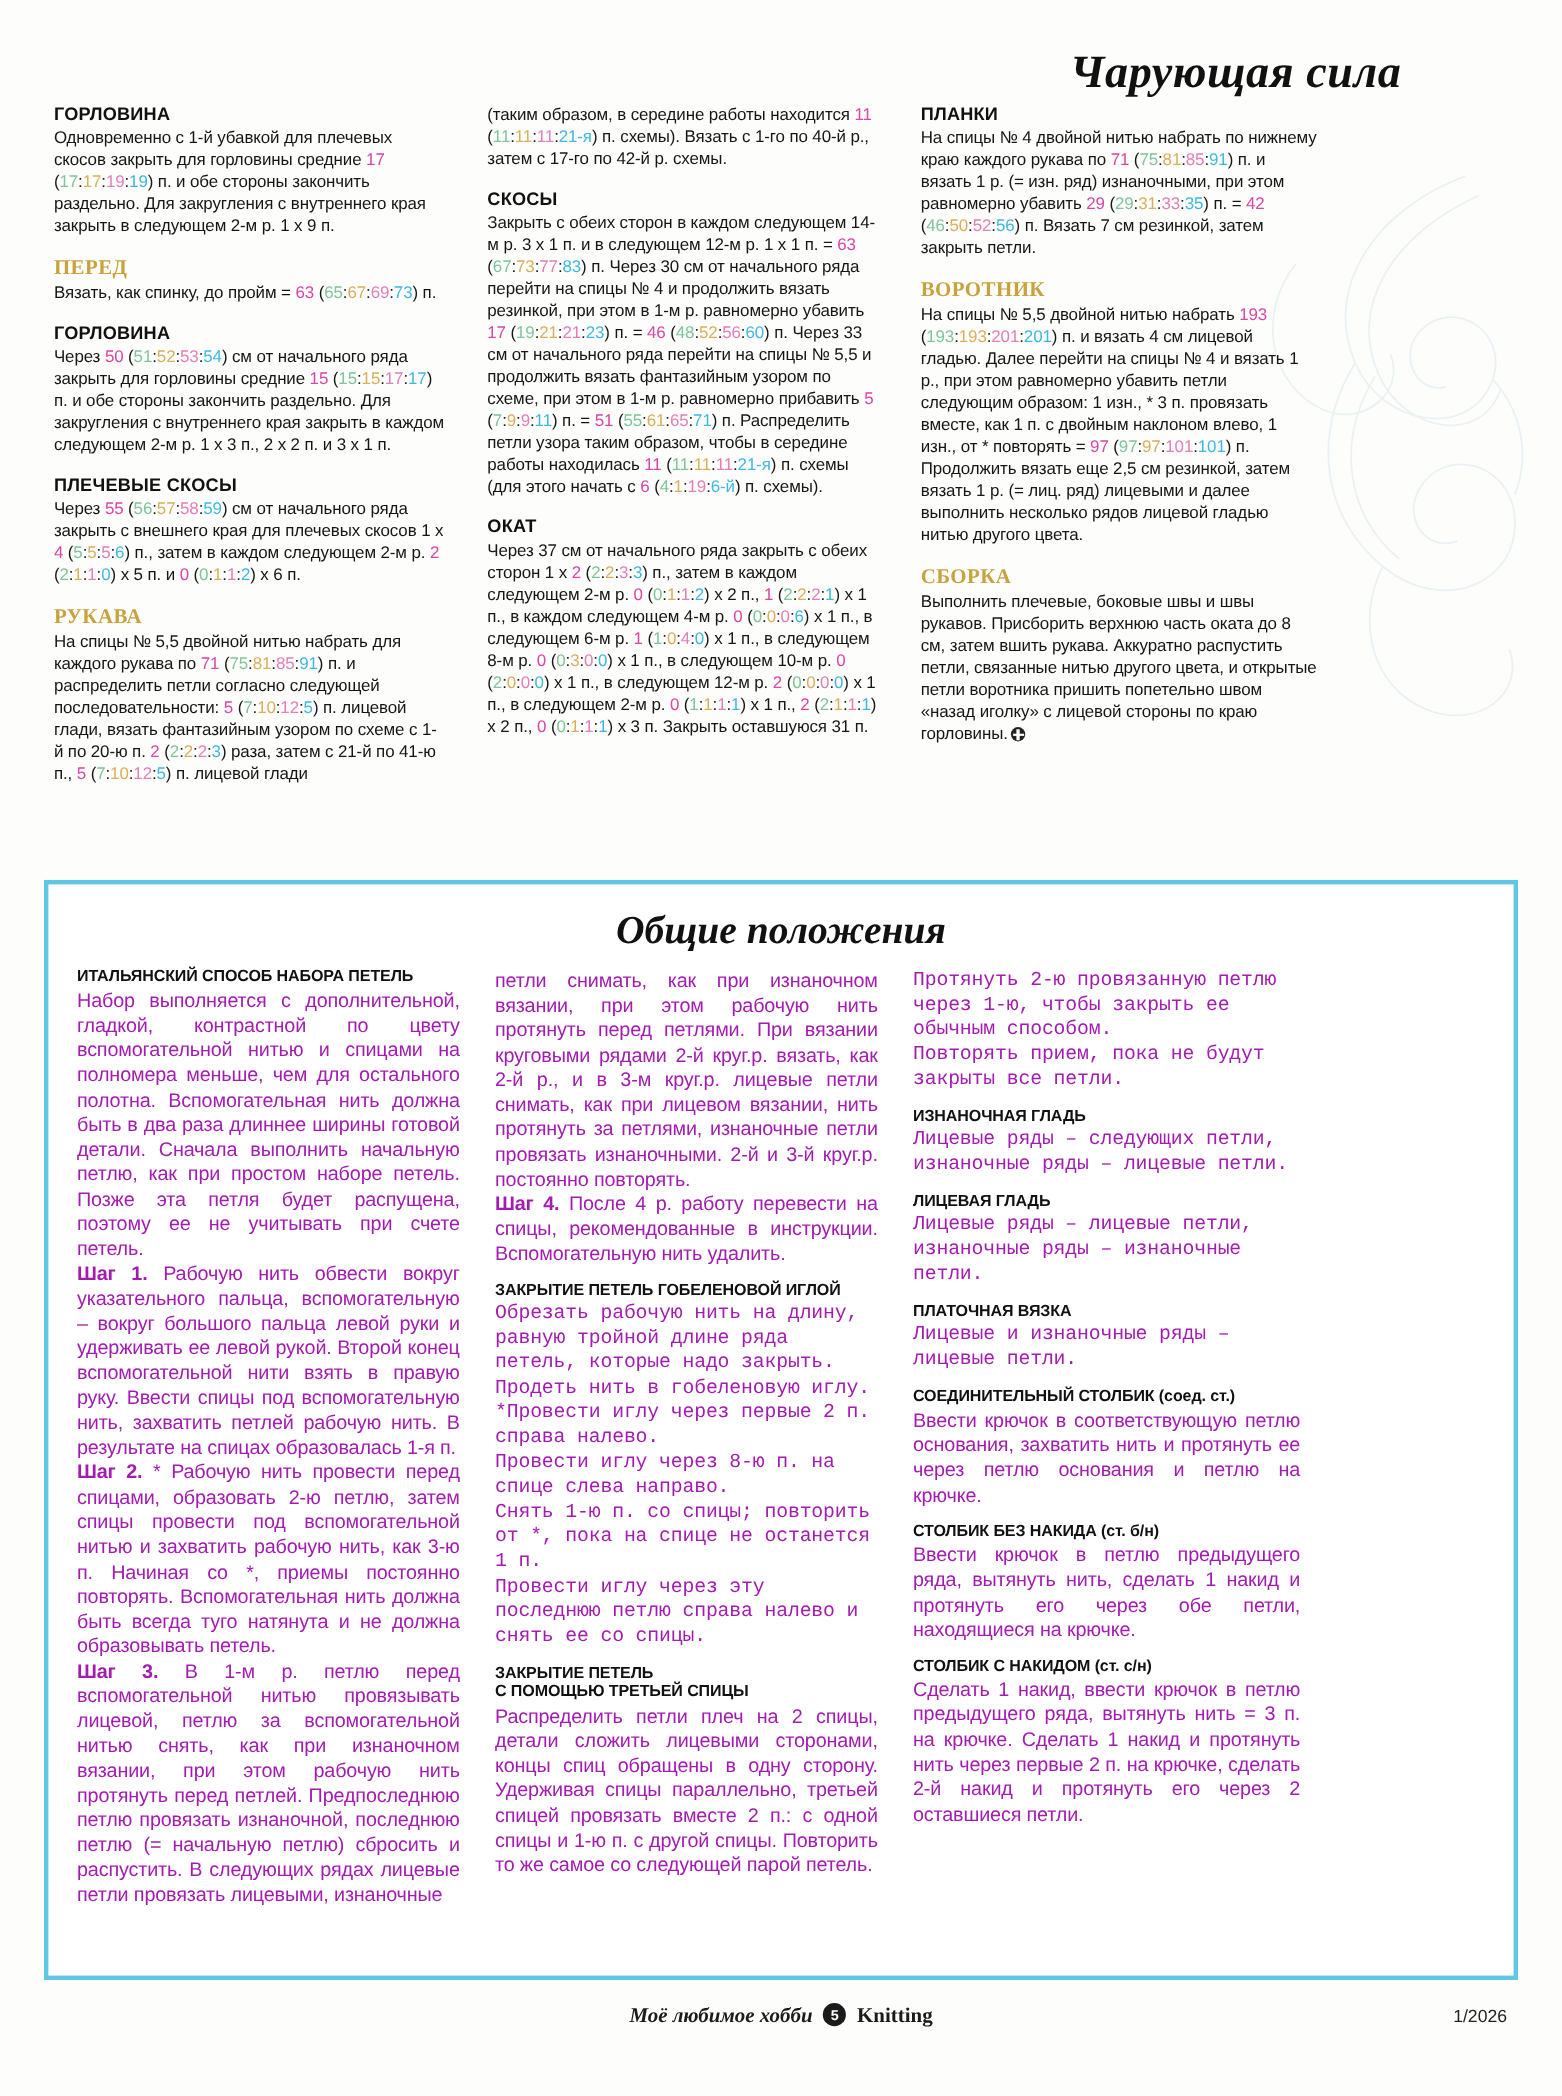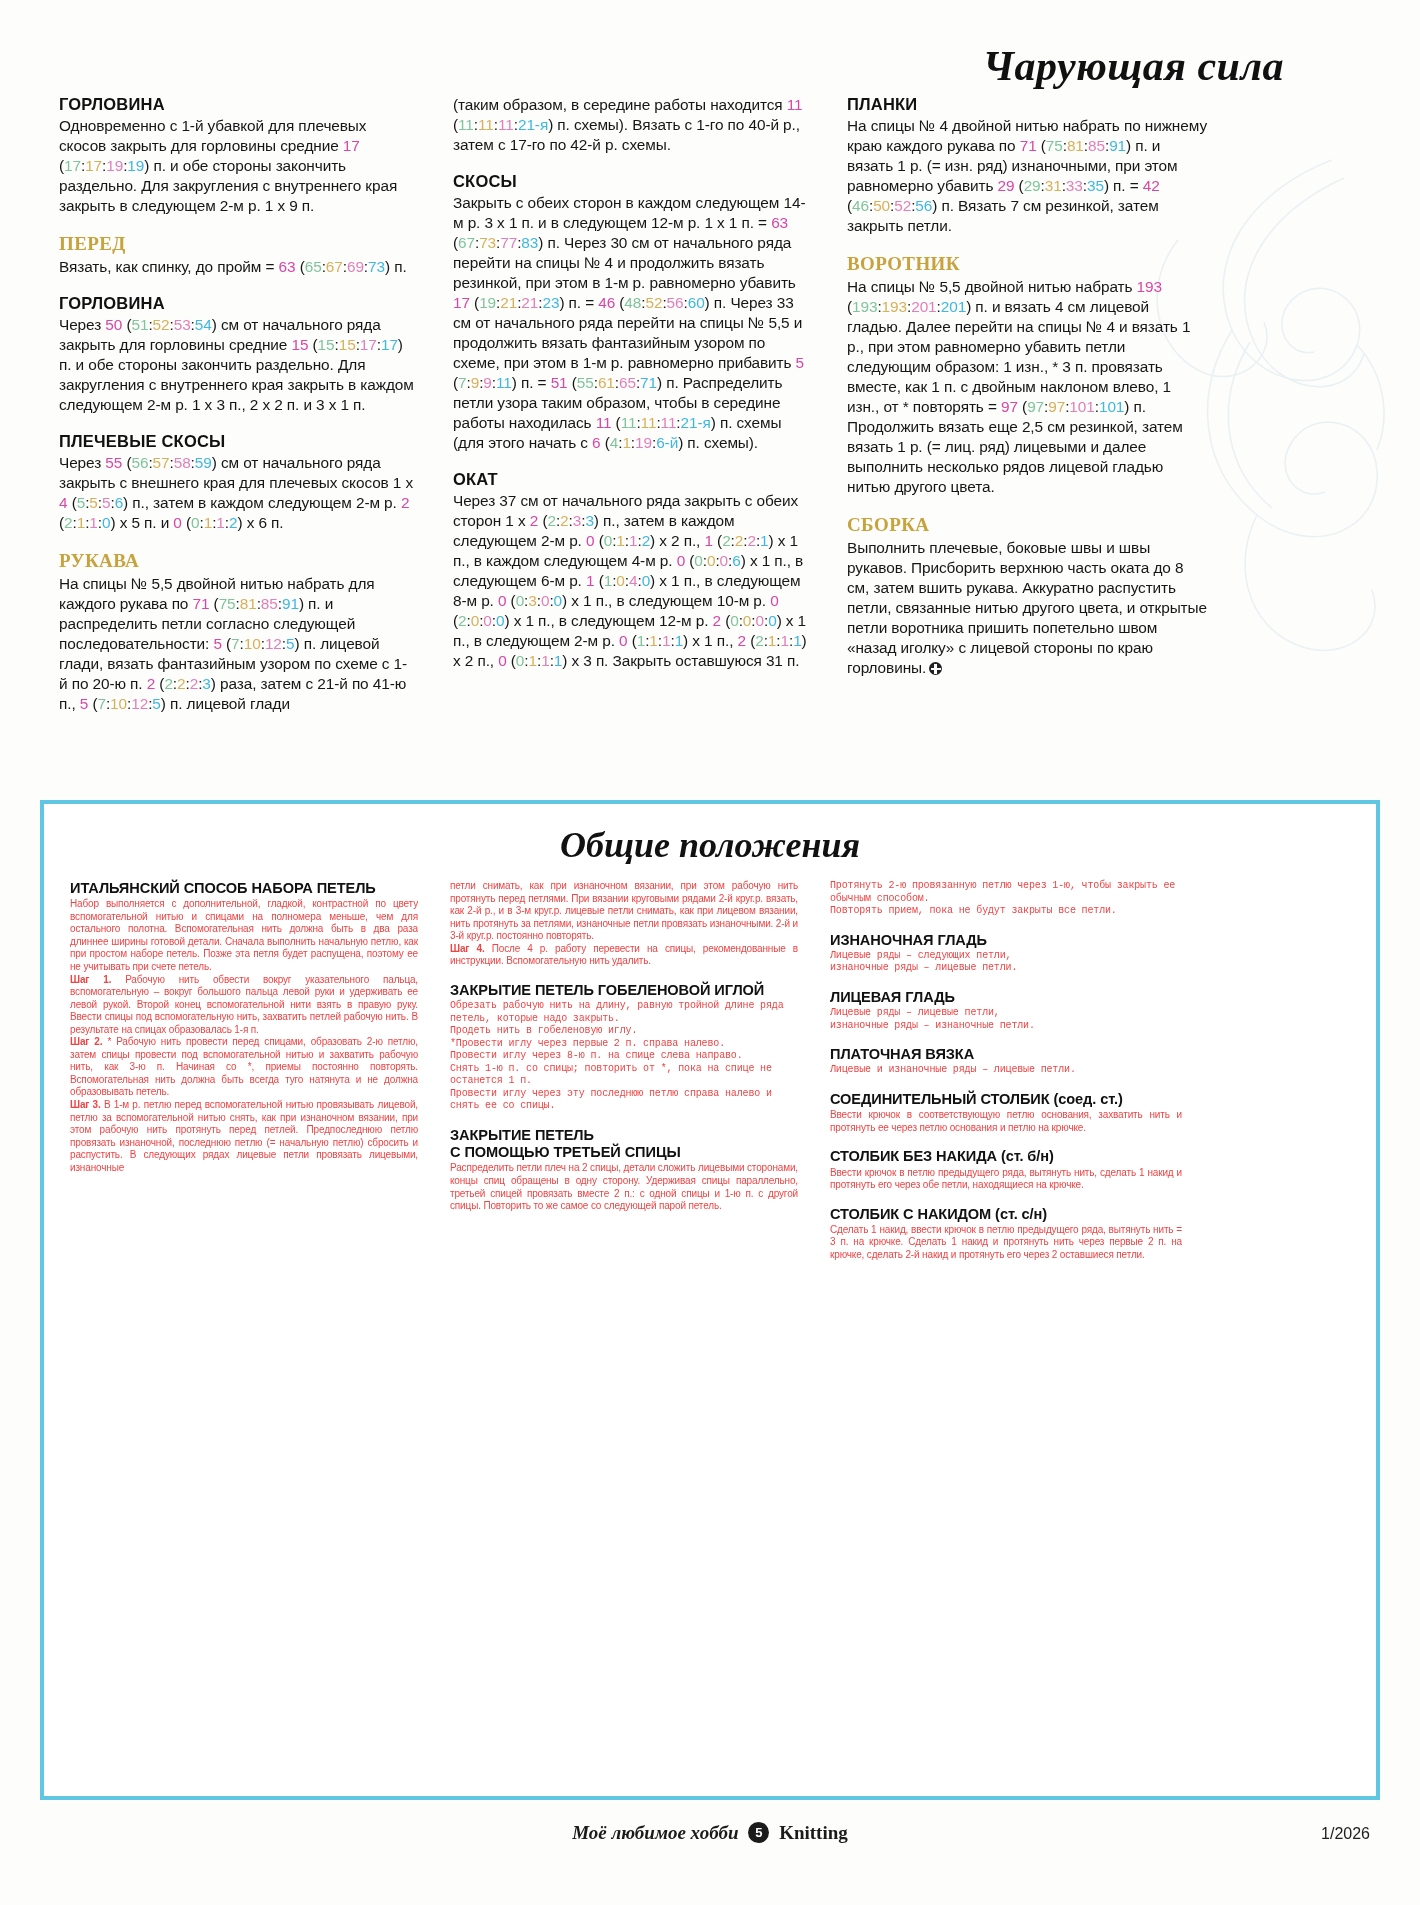--- a/index.html
+++ b/index.html
@@ -11,21 +11,21 @@
     position:relative;
     overflow:hidden;
   }
   
   .swirl{
     position:absolute; right:18px; top:120px; width:320px; height:560px;
     opacity:.30; pointer-events:none; z-index:0;
   }
   
   .article{
-    position:absolute; left:15px; top:0; width:1284px; height:790px; z-index:2;padding-left:37px;
+    position:absolute; left:5px; top:0; width:1284px; height:790px; z-index:2;padding-left:37px;
   }
   .article-title{
     position:absolute; right:52px; top:42px;
     font-family:"Liberation Serif", serif;
     font-style:italic; font-weight:700;
     font-size:42px; letter-spacing:.5px; color:#111;
   }
   .cols{
     position:absolute; left:44px; top:95px; width:1332px;
     display:flex; gap:0;
@@ -80,21 +80,21 @@
   .gp-cols{
     display:flex; padding:0 24px 0 26px; box-sizing:border-box;
   }
   .gp-col{width:348px; margin-right:32px;}
   .gp-col:last-child{margin-right:0; width:352px;}
   h4.gsec{
     font-size:14.6px; font-weight:700; margin:0 0 1px 0; color:#111;
     letter-spacing:-.1px; line-height:1.18;
   }
   p.gbody{
-    margin:0; font-size:10px; line-height:1.255; color:#ef4444;
+    margin:0; font-size:18px; line-height:1.255; color:#a21caf;
     text-align:justify; letter-spacing:-.15px;
   }
   p.gbody.nj{text-align:left;font-family:Liberation Mono, monospace;}
   .gap{height:14px;}
   b.step{font-weight:700;}
 
   
   .footer{
     position:absolute;left:0;top:1822px;width:1420px;z-index:4;
     font-family:"Liberation Serif", serif;

